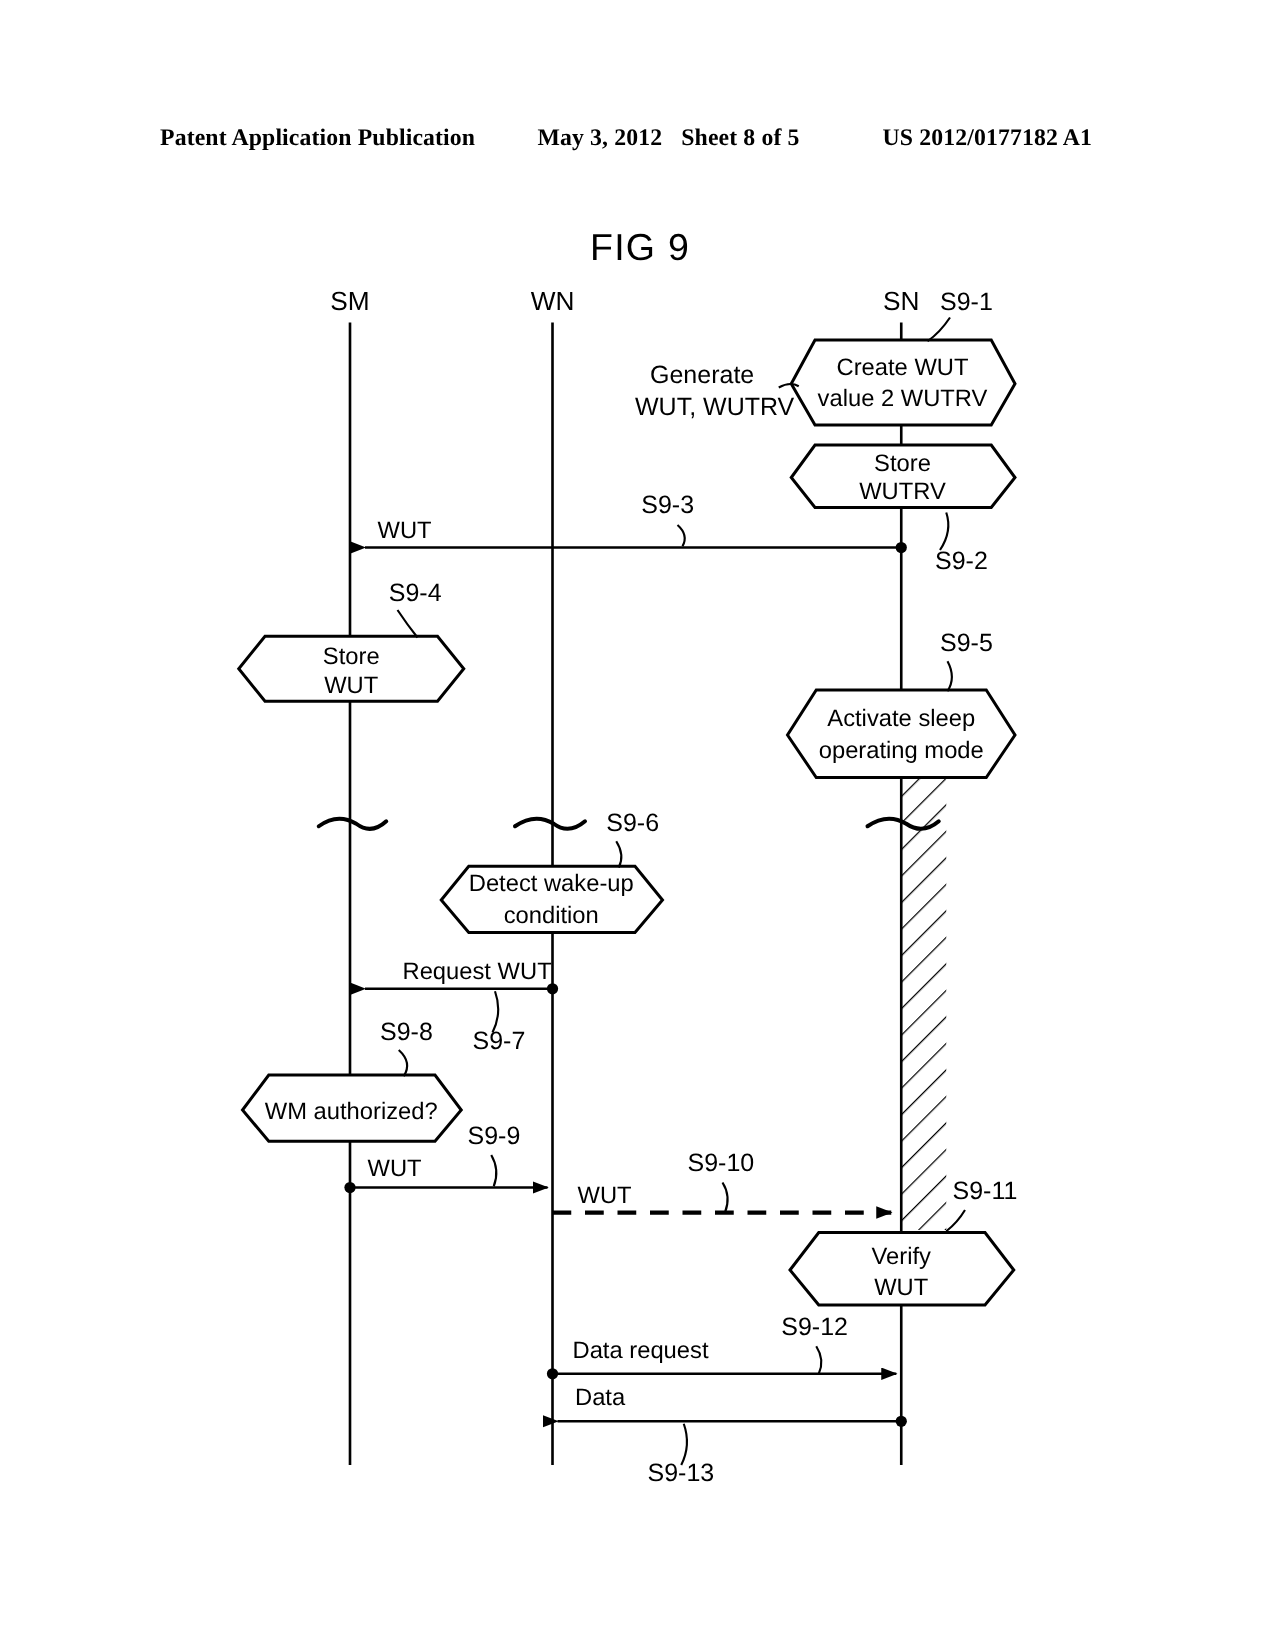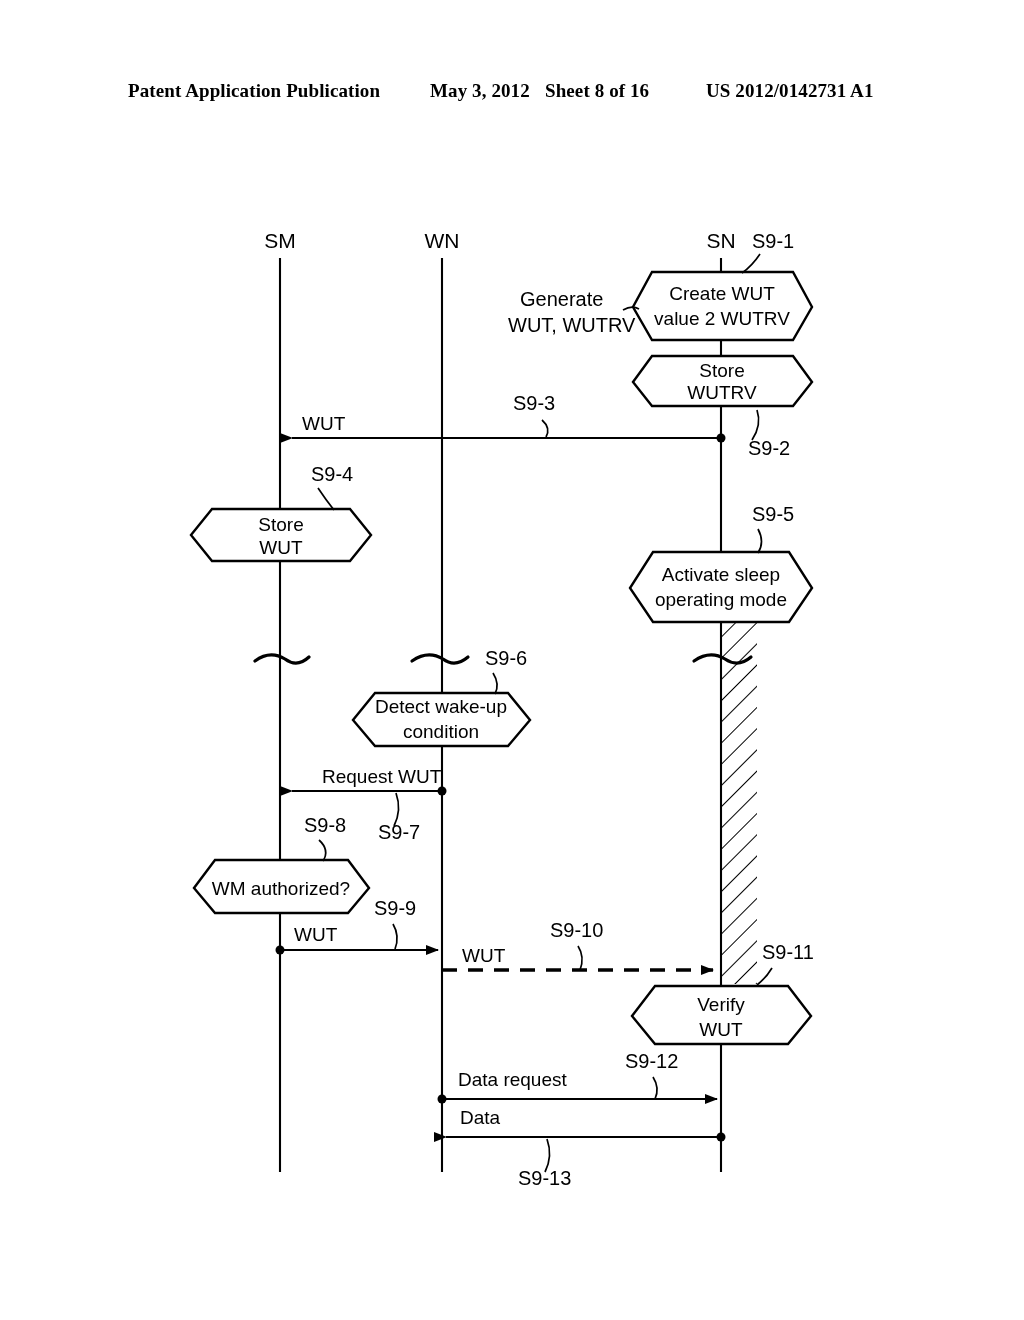--- a/index.html
+++ b/index.html
@@ -12,21 +12,21 @@
     height: 1320px;
     font-family: "Liberation Sans", sans-serif;
     color: #000000;
     position: relative;
     overflow: hidden;
   }
 
   
   #patent-header {
     position: absolute;
-    top: 80px;
+    top: 100px;
     left: 0;
     width: 1000px;
     height: 28px;
     font-family: "Liberation Serif", serif;
     font-weight: bold;
     font-size: 19px;
     letter-spacing: 0.1px;
     white-space: nowrap;
   }
   #patent-header .hdr-pub   { position: absolute; left: 128px;  top: 0; }
@@ -75,26 +75,27 @@
   .squig    { stroke: #000; stroke-width: 3.2; fill: none; stroke-linecap: round; }
   .dot      { fill: #000; }
   .hatchrect{ stroke: none; }
 </style>
 </head>
 <body>
 
 <div id="patent-header">
   <span class="hdr-pub">Patent Application Publication</span>
   <span class="hdr-date">May 3, 2012</span>
-  <span class="hdr-sheet">Sheet 8 of 16</span>
-  <span class="hdr-num">US 2012/0142731 A1</span>
+  <span class="hdr-sheet">Sheet 8 of 5</span>
+  <span class="hdr-num">US 2012/0177182 A1</span>
 </div>
 
 <div id="figure-area">
 
+  <div id="figure-title">FIG 9</div>
 
   <svg id="diagram" width="1024" height="1320" viewBox="0 0 1024 1320">
 
     <defs>
       <marker id="arrL" markerWidth="13" markerHeight="10" refX="1" refY="5" orient="auto" markerUnits="userSpaceOnUse">
         <path d="M13,0 L0,5 L13,10 z" fill="#000"></path>
       </marker>
       <marker id="arrR" markerWidth="13" markerHeight="10" refX="12" refY="5" orient="auto" markerUnits="userSpaceOnUse">
         <path d="M0,0 L13,5 L0,10 z" fill="#000"></path>
       </marker>

